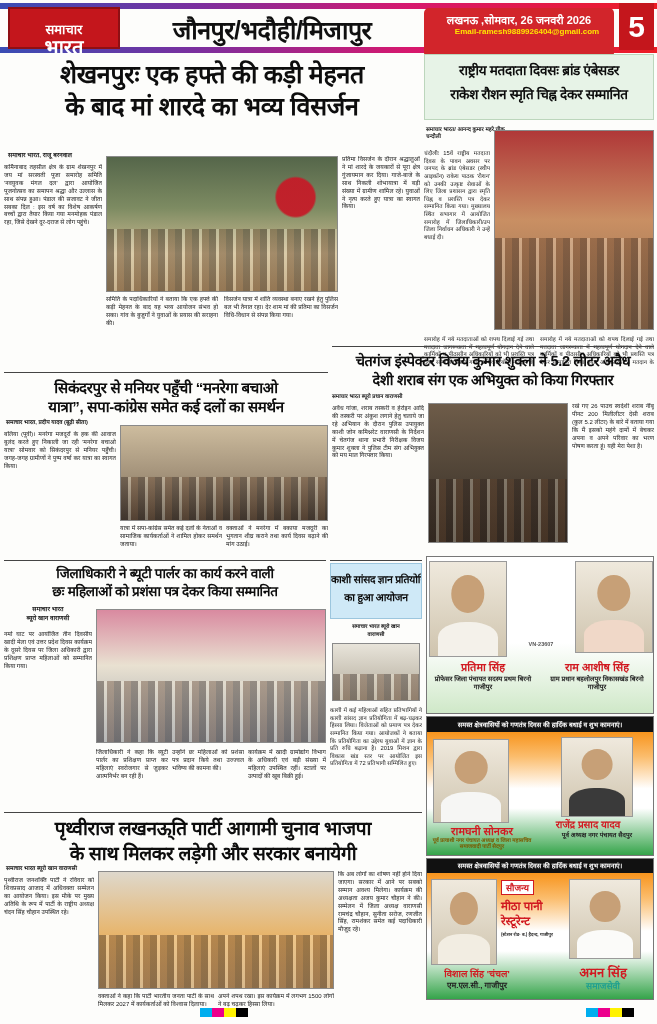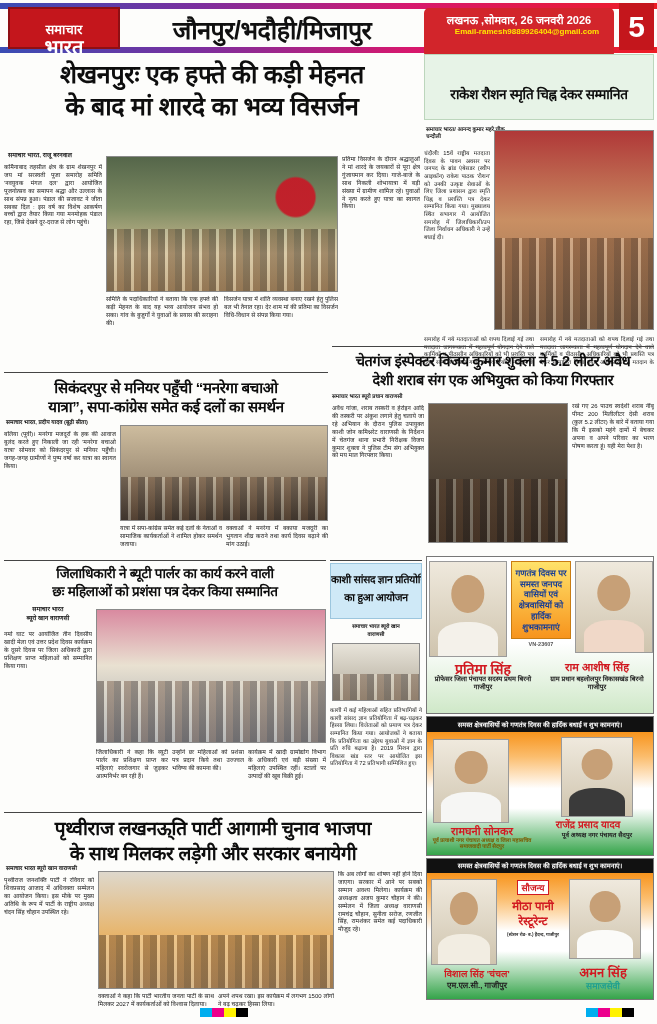--- a/index.html
+++ b/index.html
@@ -91,20 +91,21 @@
     <div class="by" style="left:4px;top:95px;width:110px">समाचार भारत, राजू बरनवाल</div>
     <p class="bt" style="left:0;top:108px;width:98px;height:200px">कर्मिनाबाद तहसील क्षेत्र के ग्राम शेखनपुर में जय मां सरस्वती पूजा समारोह समिति 'नवयुवक मंगल दल' द्वारा आयोजित पूजनोत्सव का समापन श्रद्धा और उल्लास के साथ संपन्न हुआ। पंडाल की सजावट ने जीता सबका दिल : इस वर्ष का विशेष आकर्षण बच्चों द्वारा तैयार किया गया मनमोहक पंडाल रहा, जिसे देखने दूर-दराज से लोग पहुंचे।</p>
     <div class="ph ph-main" style="left:102px;top:100px;width:232px;height:136px"></div>
     <p class="bt" style="left:338px;top:100px;width:78px;height:208px">प्रतिमा विसर्जन के दौरान श्रद्धालुओं ने मां शारदे के जयकारों से पूरा क्षेत्र गुंजायमान कर दिया। गाजे-बाजे के साथ निकली शोभायात्रा में बड़ी संख्या में ग्रामीण शामिल रहे। युवाओं ने नृत्य करते हुए यात्रा का स्वागत किया।</p>
     <p class="bt" style="left:102px;top:240px;width:112px;height:68px">समिति के पदाधिकारियों ने बताया कि एक हफ्ते की कड़ी मेहनत के बाद यह भव्य आयोजन संभव हो सका। गांव के बुजुर्गों ने युवाओं के प्रयास की सराहना की।</p>
     <p class="bt" style="left:220px;top:240px;width:114px;height:68px">विसर्जन यात्रा में शांति व्यवस्था बनाए रखने हेतु पुलिस बल भी तैनात रहा। देर शाम मां की प्रतिमा का विसर्जन विधि-विधान से संपन्न किया गया।</p>
   </div>
 
   <div class="art" style="left:424px;top:54px;width:230px;height:314px">
     <div style="position:absolute;left:0;top:0;width:230px;height:66px;background:#e7f3e7;border:1px solid #bcd6bc;box-sizing:border-box">
+      <div class="hl" style="top:6px;font-size:13.5px">राष्ट्रीय मतदाता दिवसः ब्रांड एंबेसडर</div>
       <div class="hl" style="top:30px;font-size:13.5px">राकेश रौशन स्मृति चिह्न देकर सम्मानित</div>
     </div>
     <div class="by" style="left:2px;top:72px;width:84px;font-size:5.6px">समाचार भारत/ आनन्द कुमार महरे चीक चन्दौली</div>
     <p class="bt" style="left:0;top:96px;width:66px;height:180px;font-size:5.8px">चंदौलीः 15वें राष्ट्रीय मतदाता दिवस के पावन अवसर पर जनपद के ब्रांड एंबेसडर (स्वीप आइकॉन) राकेश पाठक 'रौशन' को उनकी उत्कृष्ट सेवाओं के लिए जिला प्रशासन द्वारा स्मृति चिह्न व प्रशस्ति पत्र देकर सम्मानित किया गया। मुख्यालय स्थित सभागार में आयोजित समारोह में जिलाधिकारी/उप जिला निर्वाचन अधिकारी ने उन्हें बधाई दी।</p>
     <div class="ph ph-award" style="left:70px;top:76px;width:160px;height:200px"></div>
     <p class="bt" style="left:0;top:282px;width:110px;height:32px;font-size:5.8px">समारोह में नये मतदाताओं को शपथ दिलाई गई तथा मतदाता जागरूकता में महत्वपूर्ण योगदान देने वाले कार्मिकों व पीठासीन अधिकारियों को भी प्रशस्ति पत्र देकर सम्मानित किया गया। अधिकारियों ने मतदान के महत्व पर प्रकाश डाला।</p>
     <p class="bt" style="left:116px;top:282px;width:114px;height:32px;font-size:5.8px">समारोह में नये मतदाताओं को शपथ दिलाई गई तथा मतदाता जागरूकता में महत्वपूर्ण योगदान देने वाले कार्मिकों व पीठासीन अधिकारियों को भी प्रशस्ति पत्र देकर सम्मानित किया गया। अधिकारियों ने मतदान के महत्व पर प्रकाश डाला।</p>
   </div>
 
   <div class="art rule" style="left:4px;top:372px;width:324px;height:186px">
@@ -155,24 +156,23 @@
     <div class="by" style="left:2px;top:52px;width:120px;font-size:5.8px">समाचार भारत ब्यूरो खान वाराणसी</div>
     <p class="bt" style="left:0;top:64px;width:90px;height:130px">पृथ्वीराज जनशक्ति पार्टी ने रविवार को शिवप्रसाद आजाद में अधिवक्ता सम्मेलन का आयोजन किया। इस मौके पर मुख्य अतिथि के रूप में पार्टी के राष्ट्रीय अध्यक्ष चंदन सिंह चौहान उपस्थित रहे।</p>
     <div class="ph ph-rally" style="left:94px;top:58px;width:236px;height:118px"></div>
     <p class="bt" style="left:334px;top:58px;width:84px;height:136px">कि अब लोगों का शोषण नहीं होने दिया जाएगा। सरकार में आने पर सबको सम्मान अवश्य मिलेगा। कार्यक्रम की अध्यक्षता अजय कुमार चौहान ने की। सम्मेलन में जिला अध्यक्ष वाराणसी रामचंद्र चौहान, सुनीता सरोज, रणजीत सिंह, रामशंकर समेत कई पदाधिकारी मौजूद रहे।</p>
     <p class="bt" style="left:94px;top:180px;width:116px;height:16px">वक्ताओं ने कहा कि पार्टी भारतीय जनता पार्टी के साथ मिलकर 2027 में कार्यकर्ताओं को विश्वास दिलाया।</p>
     <p class="bt" style="left:214px;top:180px;width:116px;height:16px">अपने शपथ रखा। इस कार्यक्रम में लगभग 1500 लोगों ने बढ़ चढ़कर हिस्सा लिया।</p>
   </div>
 
   <div class="ad" style="top:556px;height:158px;background:linear-gradient(180deg,#ffffff 55%,#cfe8c8 100%)">
     <div class="po" style="left:2px;top:4px;width:78px;height:96px;--shirt:#f4f1ea"></div>
-    <div class="greet" style="left:84px;top:4px;width:60px;height:78px">गणतंत्र दिवस पर समस्त जनपद वासियों एवं क्षेत्रवासियों को हार्दिक शुभकामनाएं</div>
     <div class="vn" style="left:84px;top:84px;width:60px">VN-23607</div>
     <div class="po" style="left:148px;top:4px;width:78px;height:92px;--shirt:#f0d8c8"></div>
-    <div class="nm" style="left:0;top:102px;width:112px;font-size:14px">प्रतिमा सिंह</div>
+    <div class="nm" style="left:0;top:102px;width:112px;font-size:11px">प्रतिमा सिंह</div>
     <div class="nm-sub" style="left:0;top:118px;width:112px;font-size:6.6px">प्रोफेसर जिला पंचायत सदस्य प्रथम बिरनो गाजीपुर</div>
     <div class="nm" style="left:114px;top:102px;width:112px;font-size:11px">राम आशीष सिंह</div>
     <div class="nm-sub" style="left:114px;top:118px;width:112px;font-size:6.6px">ग्राम प्रधान बहलोलपुर विकासखंड बिरनो गाजीपुर</div>
   </div>
 
   <div class="ad" style="top:716px;height:140px">
     <div class="adbar">समस्त क्षेत्रवासियों को गणतंत्र दिवस की हार्दिक बधाई व शुभ कामनाएं।</div>
     <div class="tricolor" style="top:15px"></div>
     <div class="po" style="left:6px;top:22px;width:76px;height:84px;--shirt:#f6f6f4"></div>
     <div class="nm" style="left:0;top:106px;width:110px;font-size:11px">रामघनी सोनकर</div>
@@ -181,21 +181,21 @@
     <div class="nm" style="left:105px;top:100px;width:112px;font-size:10px">राजेंद्र प्रसाद यादव</div>
     <div class="nm-sub" style="left:114px;top:114px;width:112px;font-size:6.4px">पूर्व अध्यक्ष नगर पंचायत सैदपुर</div>
   </div>
 
   <div class="ad" style="top:858px;height:142px">
     <div class="adbar" style="height:14px;line-height:14px">समस्त क्षेत्रवासियों को गणतंत्र दिवस की हार्दिक बधाई व शुभ कामनाएं।</div>
     <div class="tricolor" style="top:14px"></div>
     <div class="po" style="left:4px;top:20px;width:66px;height:86px;--shirt:#f2ede2"></div>
     <div class="nm" style="left:0;top:108px;width:100px;font-size:9.5px">विशाल सिंह 'चंचल'</div>
     <div class="nm-sub" style="left:0;top:122px;width:100px;font-size:8px">एम.एल.सी., गाजीपुर</div>
-    <div style="position:absolute;left:74px;top:18px;width:64px;text-align:center">
+    <div style="position:absolute;left:74px;top:18px;width:64px;">
       <div style="display:inline-block;background:#fff;border:1px solid #d11a21;color:#d11a21;font-weight:800;font-size:9px;padding:0 4px">सौजन्य</div>
       <div style="color:#d11a21;font-weight:800;font-size:11.5px;margin-top:3px">मीठा पानी</div>
       <div style="color:#d11a21;font-weight:800;font-size:11.5px">रेस्टूरेन्ट</div>
       <div style="color:#333;font-weight:bold;font-size:4.6px;margin-top:3px">(स्टेशन रोड- ब.) हैदन्द, गाजीपुर</div>
     </div>
     <div class="po" style="left:142px;top:20px;width:72px;height:80px;--shirt:#fbfbf9"></div>
     <div class="nm" style="left:126px;top:104px;width:100px;font-size:13px">अमन सिंह</div>
     <div class="nm-sub" style="left:126px;top:122px;width:100px;font-size:9px;color:#1fa08f">समाजसेवी</div>
   </div>
 

